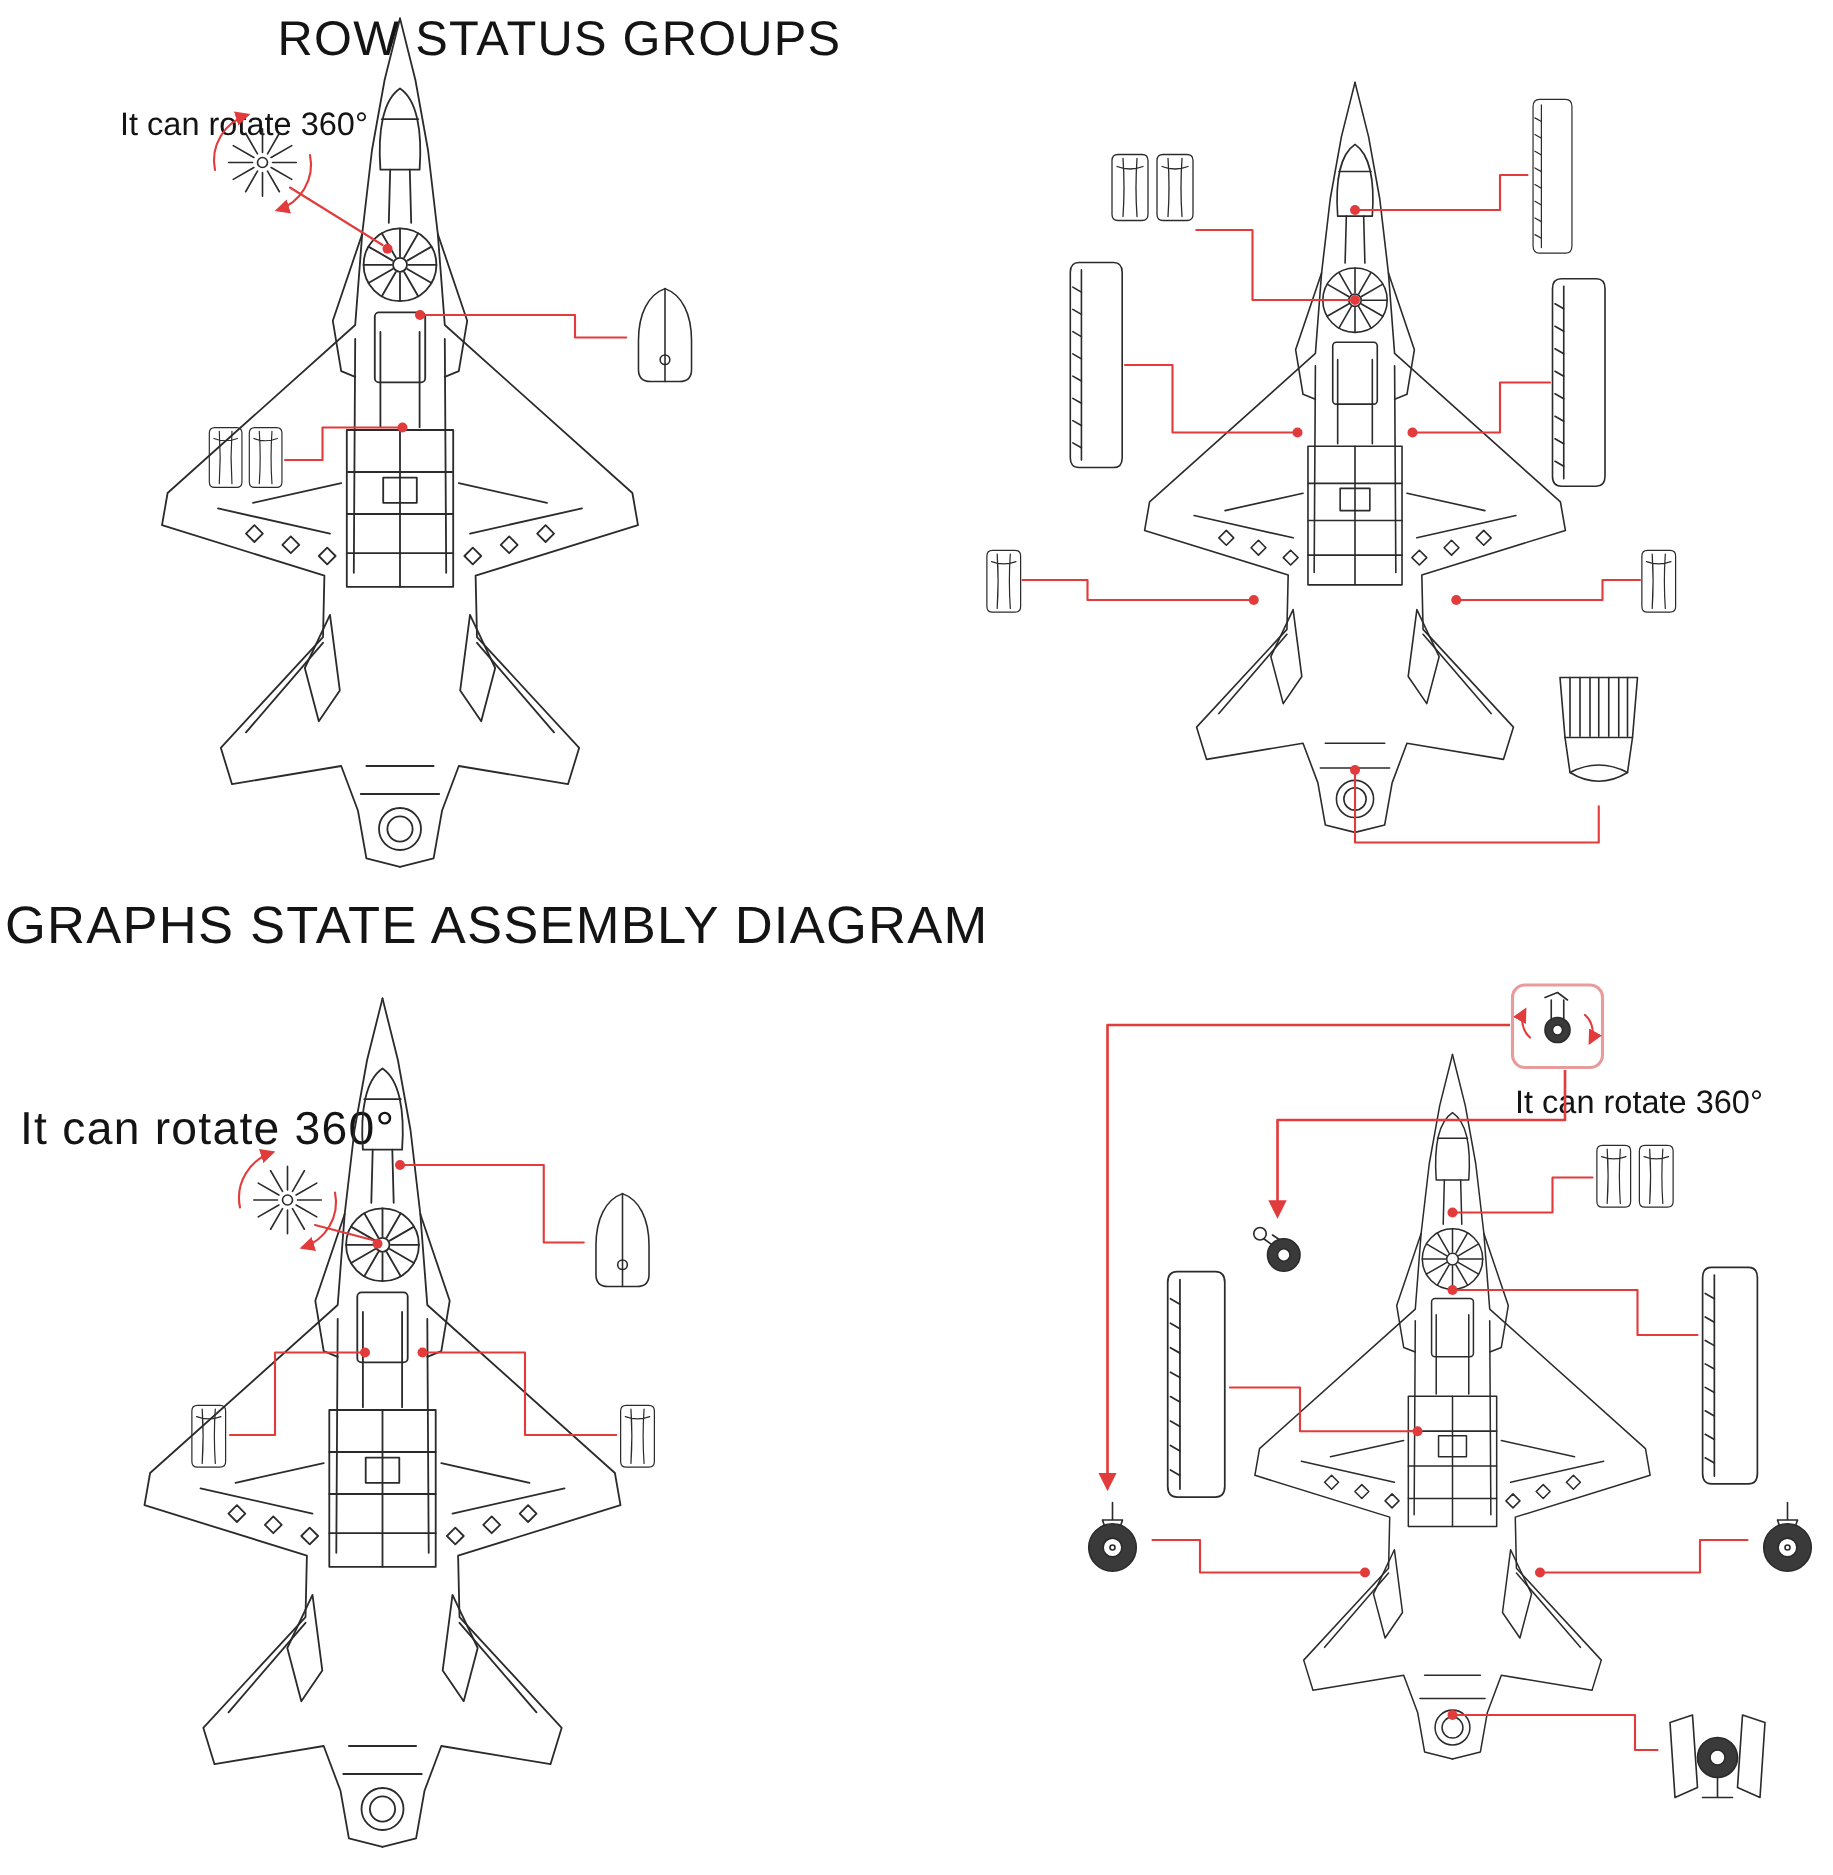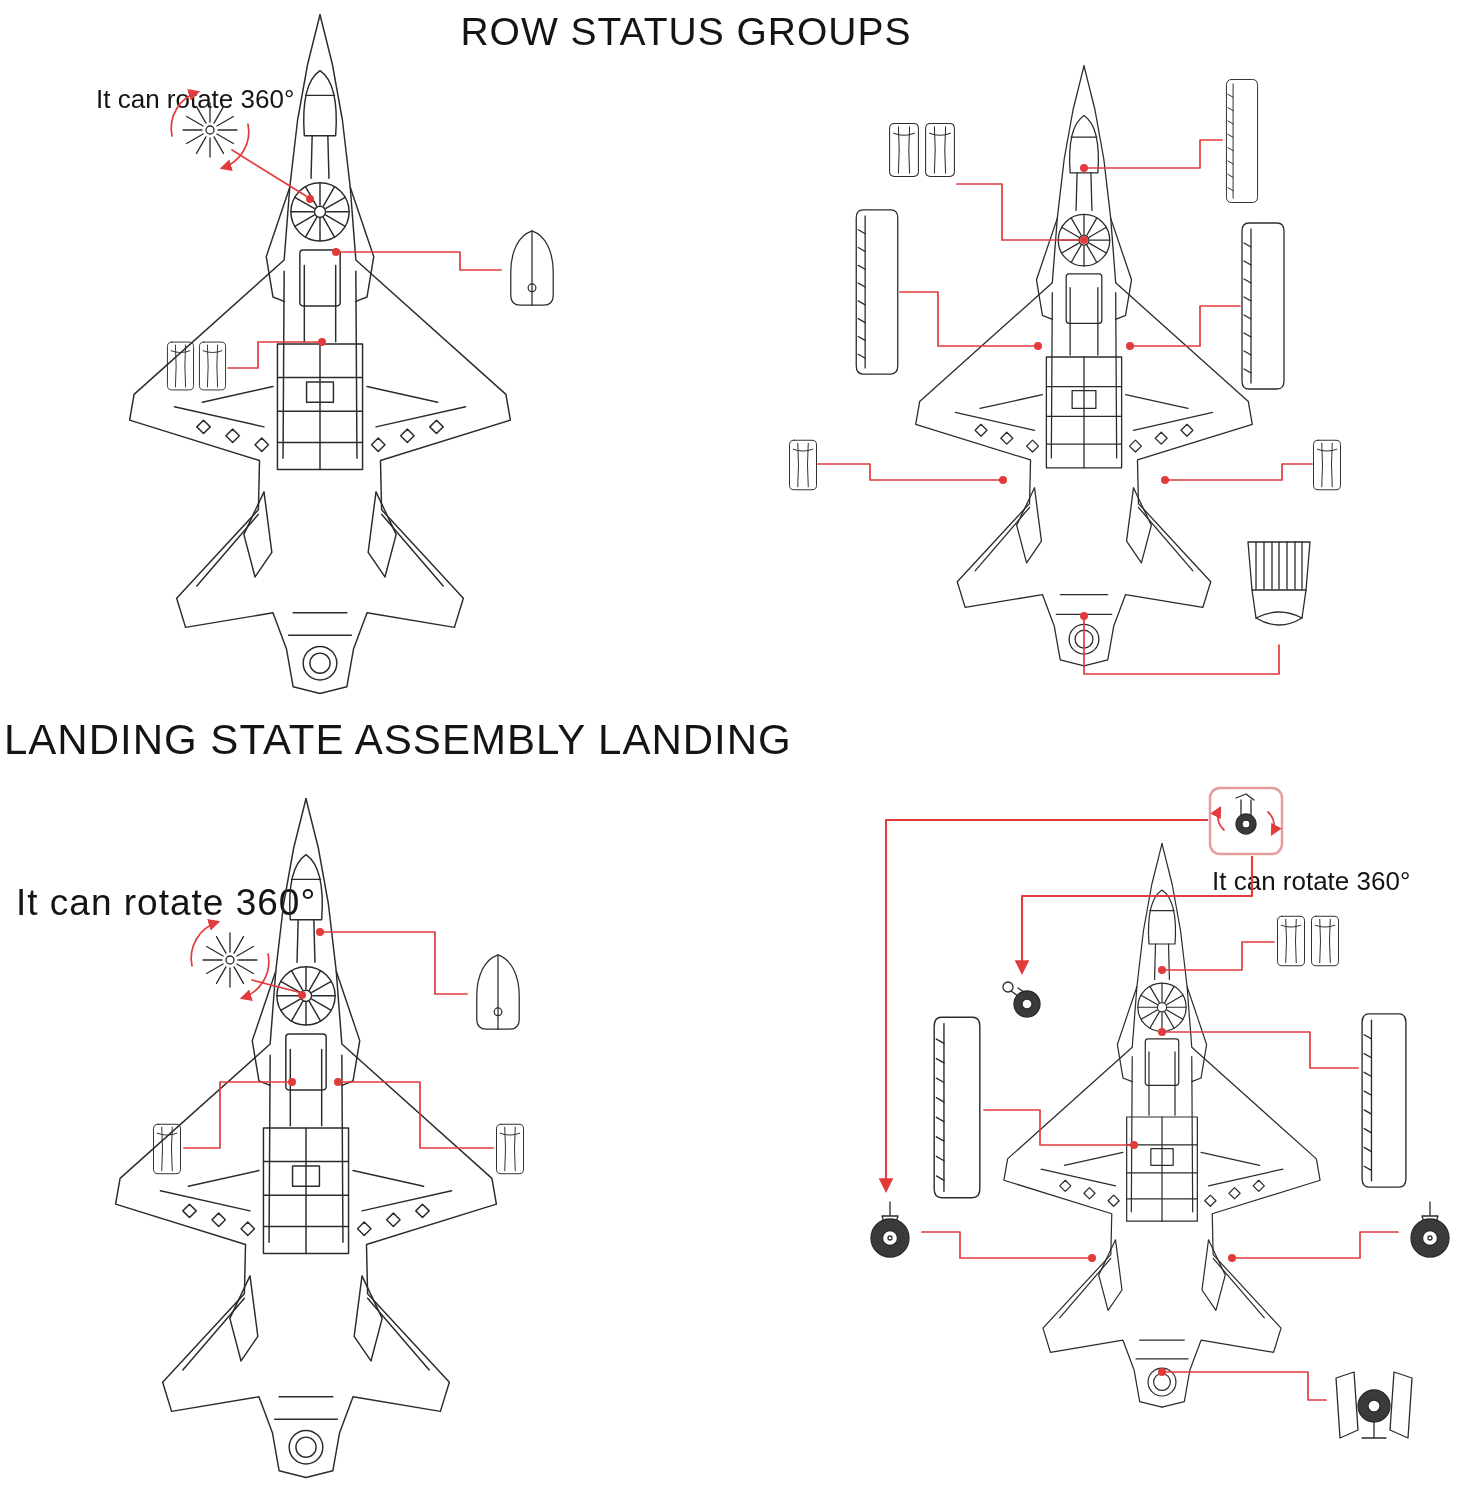--- a/index.html
+++ b/index.html
@@ -3,21 +3,21 @@
 <meta charset="utf-8">
 <style>
   :root{
     --line:#2b2b2b; --annotation:#e23b3b; --text:#141414;
     --background:#ffffff; --tire:#3a3a3a; --box-outline:#e89b9b;
   }
   html,body{margin:0;padding:0;background:#fff;}
   .canvas{position:relative;width:1466px;height:1500px;background:var(--background);
     font-family:"Liberation Sans", sans-serif;color:var(--text);overflow:hidden;}
   .t{position:absolute;white-space:nowrap;color:var(--text);}
-  .header{left:236px;top:6px;width:900px;text-align:center;font-size:39px;line-height:1.32;letter-spacing:1px;}
+  .header{left:222px;top:6px;width:900px;text-align:left;font-size:39px;line-height:1.32;letter-spacing:1px;}
   .rotate-tl{left:96px;top:84px;font-size:26px;}
   .section{left:4px;top:716px;font-size:42px;letter-spacing:1px;}
   .rotate-bl{left:16px;top:882px;font-size:37px;letter-spacing:1px;}
   .rotate-br{left:1212px;top:866px;font-size:26px;}
   svg.panel{position:absolute;overflow:visible;}
   #panel-tl{left:60px;top:0px;}
   #panel-tr{left:770px;top:60px;}
   #panel-bl{left:40px;top:780px;}
   #panel-br{left:840px;top:780px;}
   .ink{stroke:var(--line);fill:none;stroke-width:1.3;stroke-linejoin:round;stroke-linecap:round;}
@@ -126,21 +126,21 @@
         <circle class="hub" cx="46" cy="38" r="6"></circle>
         <path class="ink" d="M34 70 H58 M46 54 V70"></path>
       </symbol>
     </defs>
   </svg>
 
   <div class="t header">
     <div>ROW STATUS GROUPS</div>
   </div>
   <div class="t rotate-tl">It can rotate 360°</div>
-  <div class="t section">LANDING STATE ASSEMBLY LANDING</div>
+  <div class="t section">GRAPHS STATE ASSEMBLY DIAGRAM</div>
   <div class="t rotate-bl">It can rotate 360°</div>
   <div class="t rotate-br">It can rotate 360°</div>
 
   <svg id="panel-tl" class="panel" width="560" height="700" viewBox="0 0 560 700">
     <g transform="translate(36,8) scale(1.12)">
       <use href="#jet"></use>
     </g>
     <use href="#p-rosette" x="120" y="100" width="60" height="60"></use>
     <g>
       <path class="red" d="M112 136 A38 38 0 0 1 138 92" marker-end="url(#arr)"></path>

